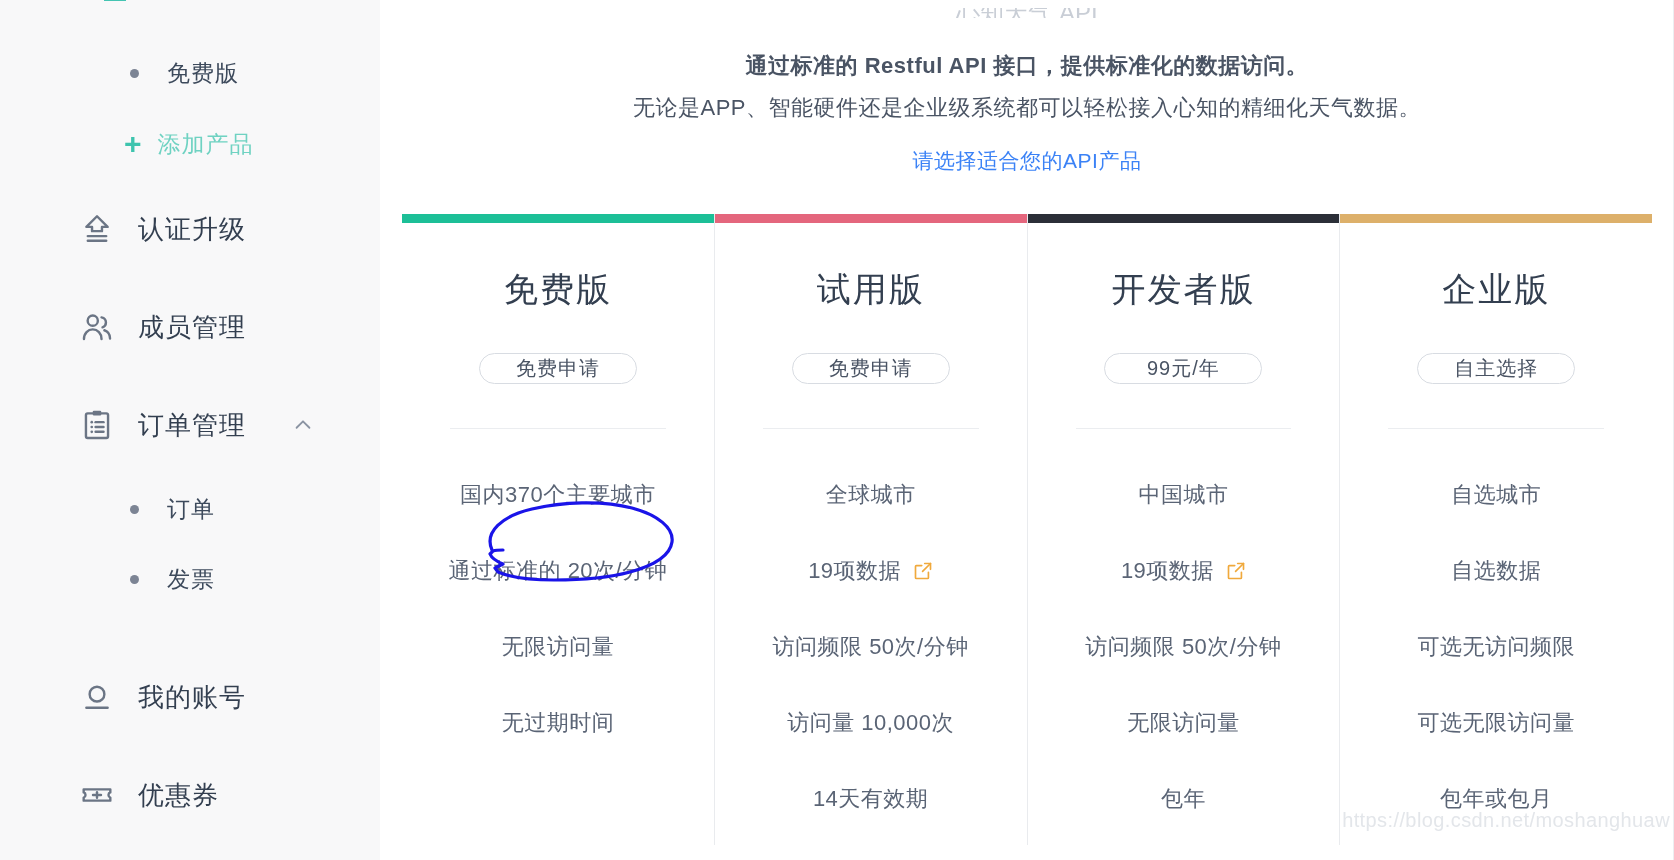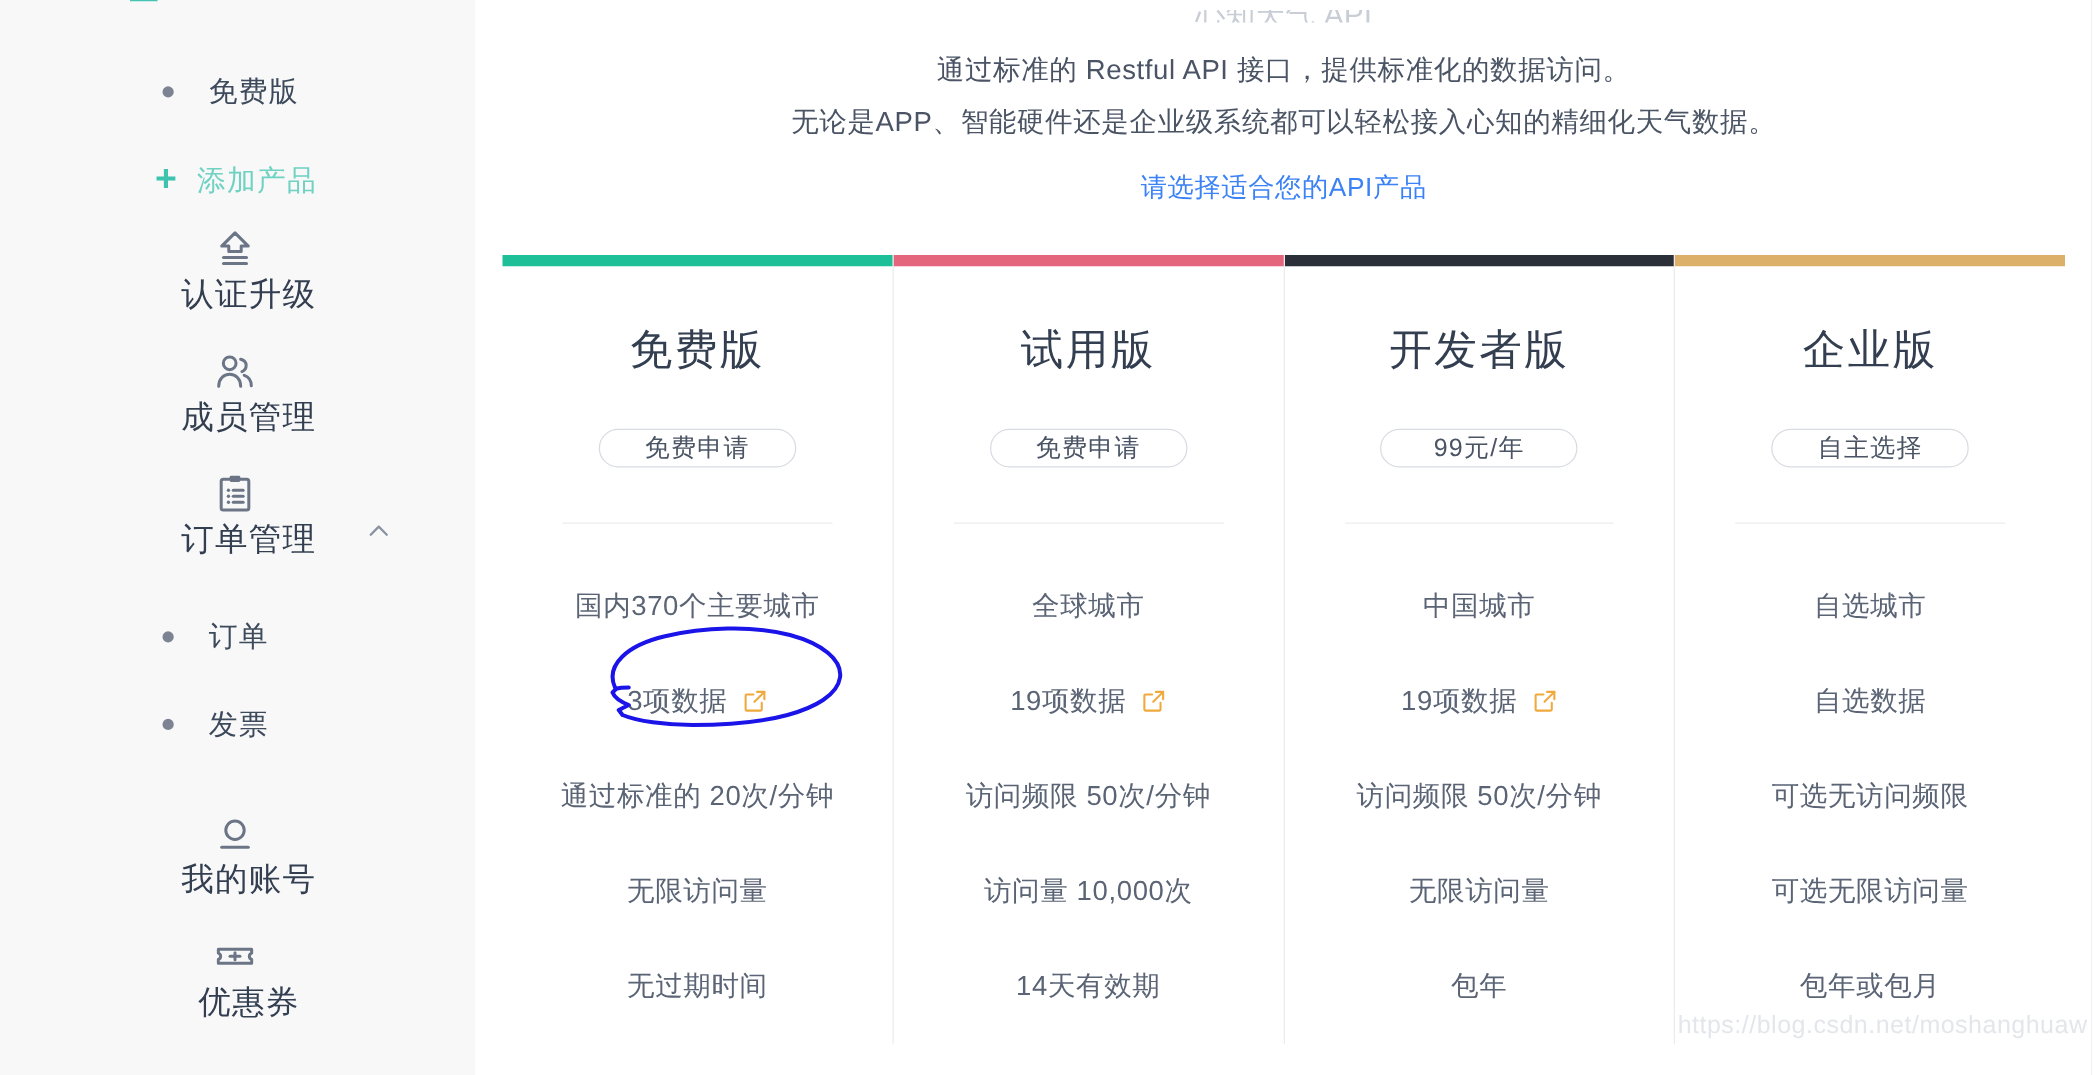--- a/index.html
+++ b/index.html
@@ -54,21 +54,20 @@
 
   
   .nav-row {
     display: flex;
     align-items: center;
     height: 98px;
     padding-left: 78px;
     padding-right: 60px;
     cursor: pointer;
     position: relative;
-    flex-direction: column;
   }
   .nav-row .nav-icon {
     width: 38px;
     min-width: 38px;
     height: 38px;
     display: flex;
     align-items: center;
     justify-content: center;
     color: #6b7585;
     margin-right: 22px;
@@ -155,21 +154,21 @@
     overflow: hidden;
     line-height: 10px;
   }
   .intro p {
     font-size: 22px;
     color: #4a5464;
     line-height: 1.45;
     margin: 0;
     letter-spacing: 0.5px;
   }
-  .intro .lead1 { margin-top: 22px; }
+  .intro .lead1 { margin-top: 32px; font-weight: bold; }
   .intro .lead2 { margin-top: 10px; }
   .intro .choose {
     margin-top: 22px;
     font-size: 21px;
     color: #3b82f6;
   }
 
   
   .plans {
     display: flex;
@@ -393,30 +392,20 @@
           <div class="plan-name">免费版</div>
           <div class="plan-cta-wrap">
             <button class="plan-cta">免费申请</button>
           </div>
           <div class="plan-divider"></div>
           <div class="feature-list">
             <div class="feature first">
               <span>国内370个主要城市</span>
             </div>
             <div class="feature">
-              <span>3项数据</span>
-              <span class="ext-icon">
-                <svg width="20" height="20" viewBox="0 0 24 24" fill="none" stroke="currentColor" stroke-width="2" stroke-linecap="round" stroke-linejoin="round">
-                  <path d="M14 3 H21 V10"></path>
-                  <path d="M21 3 L11.5 12.5"></path>
-                  <path d="M18.5 13.5 V20 A1 1 0 0 1 17.5 21 H4 A1 1 0 0 1 3 20 V6.5 A1 1 0 0 1 4 5.5 H10.5"></path>
-                </svg>
-              </span>
-            </div>
-            <div class="feature">
               <span>通过标准的 20次/分钟</span>
             </div>
             <div class="feature">
               <span>无限访问量</span>
             </div>
             <div class="feature">
               <span>无过期时间</span>
             </div>
           </div>
         </div>

